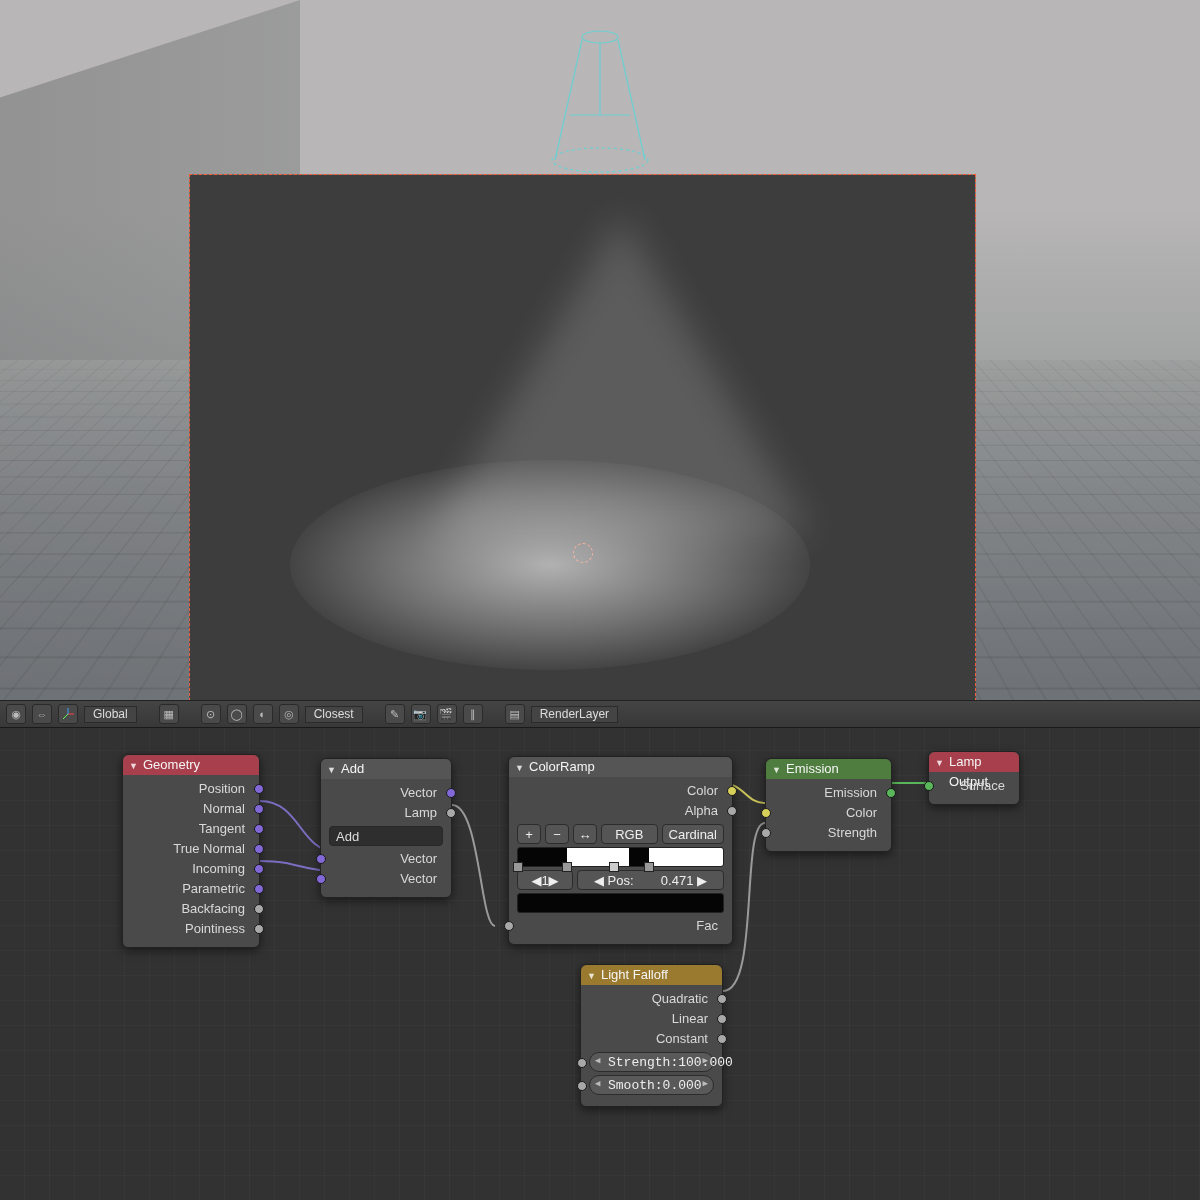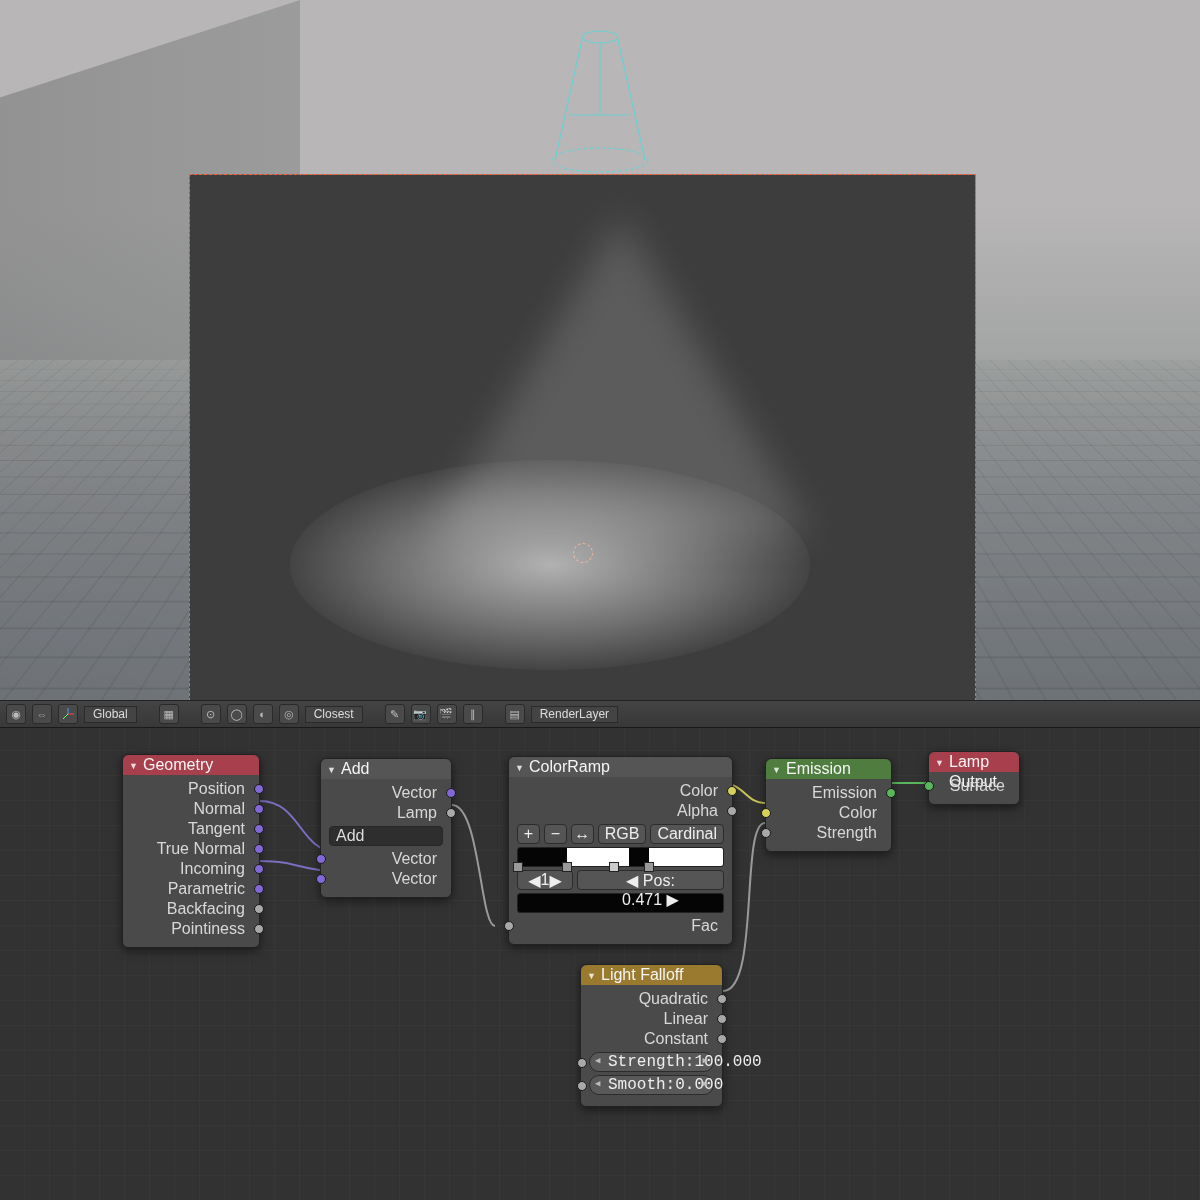--- a/index.html
+++ b/index.html
@@ -110,21 +110,21 @@
       #323232;
     overflow:hidden;
   }
   svg.links { position:absolute; inset:0; width:100%; height:100%; pointer-events:none; }
   .node {
     position:absolute;
     border-radius:6px;
     background:#4a4a4a;
     border:1px solid #222;
     box-shadow:0 3px 10px rgba(0,0,0,0.5);
-    font-size:16px;
+    font-size:13px;
   }
   .node .title {
     height:20px; line-height:20px;
     padding:0 8px 0 20px;
     border-radius:6px 6px 0 0;
     color:#f5f5f5;
     position:relative;
     font-weight:500;
   }
   .node .title::before{
@@ -296,21 +296,21 @@
         <div class="btn grow">Cardinal</div>
       </div>
       <div class="ramp">
         <div class="stop" style="left:0%"></div>
         <div class="stop" style="left:24%"></div>
         <div class="stop" style="left:47%; background:#ccc;"></div>
         <div class="stop" style="left:64%"></div>
       </div>
       <div class="field-row">
         <div class="btn" style="width:56px">◀ <span>1</span> ▶</div>
-        <div class="btn grow" style="justify-content:space-between;padding:0 16px;flex-direction:column;">
+        <div class="btn grow" style="justify-content:space-between;padding:0 16px;">
           <span>◀ <span>Pos:</span></span>
           <span><span>0.471</span> ▶</span>
         </div>
       </div>
       <div class="swatch-row"></div>
       <div class="row left"><span class="socket sock-in s-gray"></span><span>Fac</span></div>
     </div>
   </div>
 
   <div class="node falloff" style="left:580px; top:236px; width:143px;">

